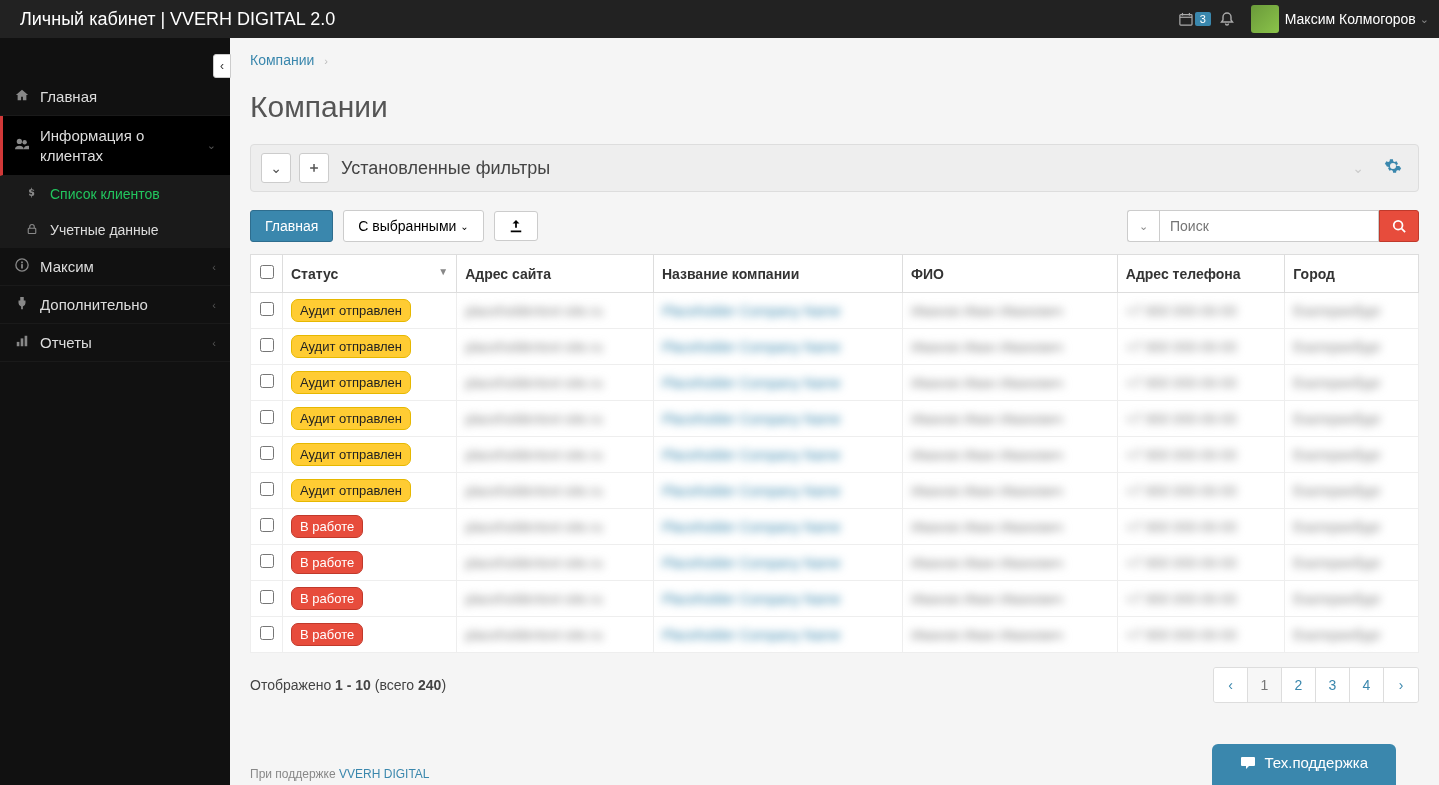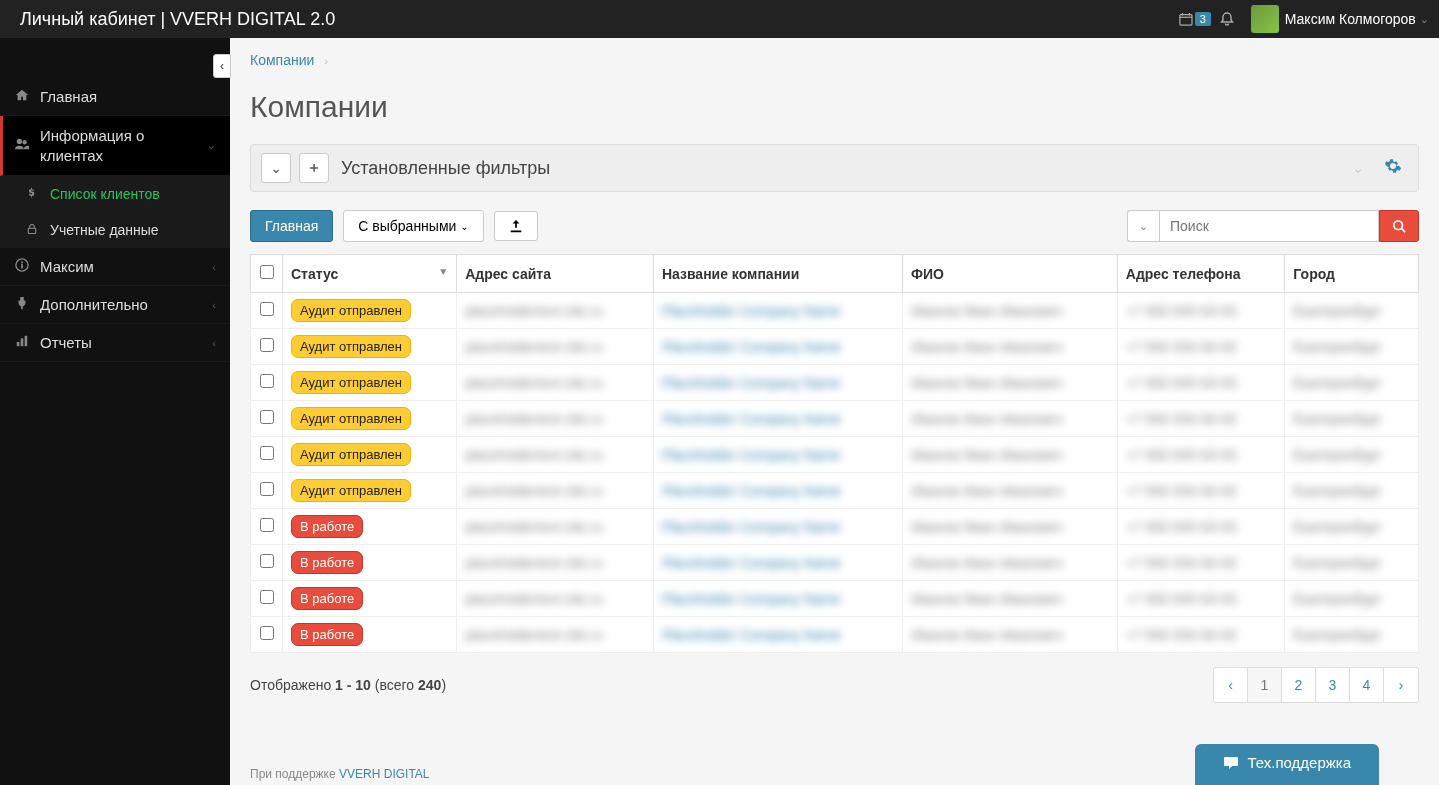--- a/index.html
+++ b/index.html
@@ -65,21 +65,21 @@
 .gridfoot { display: flex; align-items: center; padding: 14px 0; font-size: 14px; color: #444; gap: 38px; }
 .gridfoot .gsp { flex: 1; }
 .pager { display: flex; border: 1px solid #ddd; border-radius: 3px; overflow: hidden; }
 .pager .pg { width: 34px; height: 34px; display: flex; align-items: center; justify-content: center; border-right: 1px solid #ddd; background: #fff; cursor: pointer; color: #3a87ad; font-size: 14px; }
 .pager .pg:last-child { border-right: none; }
 .pager .pg.cur { background: #f7f7f7; color: #777; cursor: default; }
 
 .supprow { font-size: 12px; color: #888; margin-top: 50px; }
 .supprow a { color: #3a87ad; text-decoration: none; }
 
-.techbtn { position: fixed; right: 60px; bottom: 0; background: #3a87ad; color: #fff; padding: 10px 28px 14px 28px; border-radius: 6px 6px 0 0; font-size: 15px; cursor: pointer; display: flex; align-items: center; gap: 8px; }
+.techbtn { position: fixed; right: 43px; bottom: 0; background: #3a87ad; color: #fff; padding: 10px 28px 14px 28px; border-radius: 6px 6px 0 0; font-size: 15px; cursor: pointer; display: flex; align-items: center; gap: 8px; }
 input[type=checkbox] { width: 14px; height: 14px; }
 </style>
 </head>
 <body>
 
 <div class="topbar">
   <div class="brand">Личный кабинет | VVERH DIGITAL 2.0</div>
   <div class="spacer"></div>
   <div class="ticon">
     <svg width="16" height="16" viewBox="0 0 16 16" fill="currentColor">

